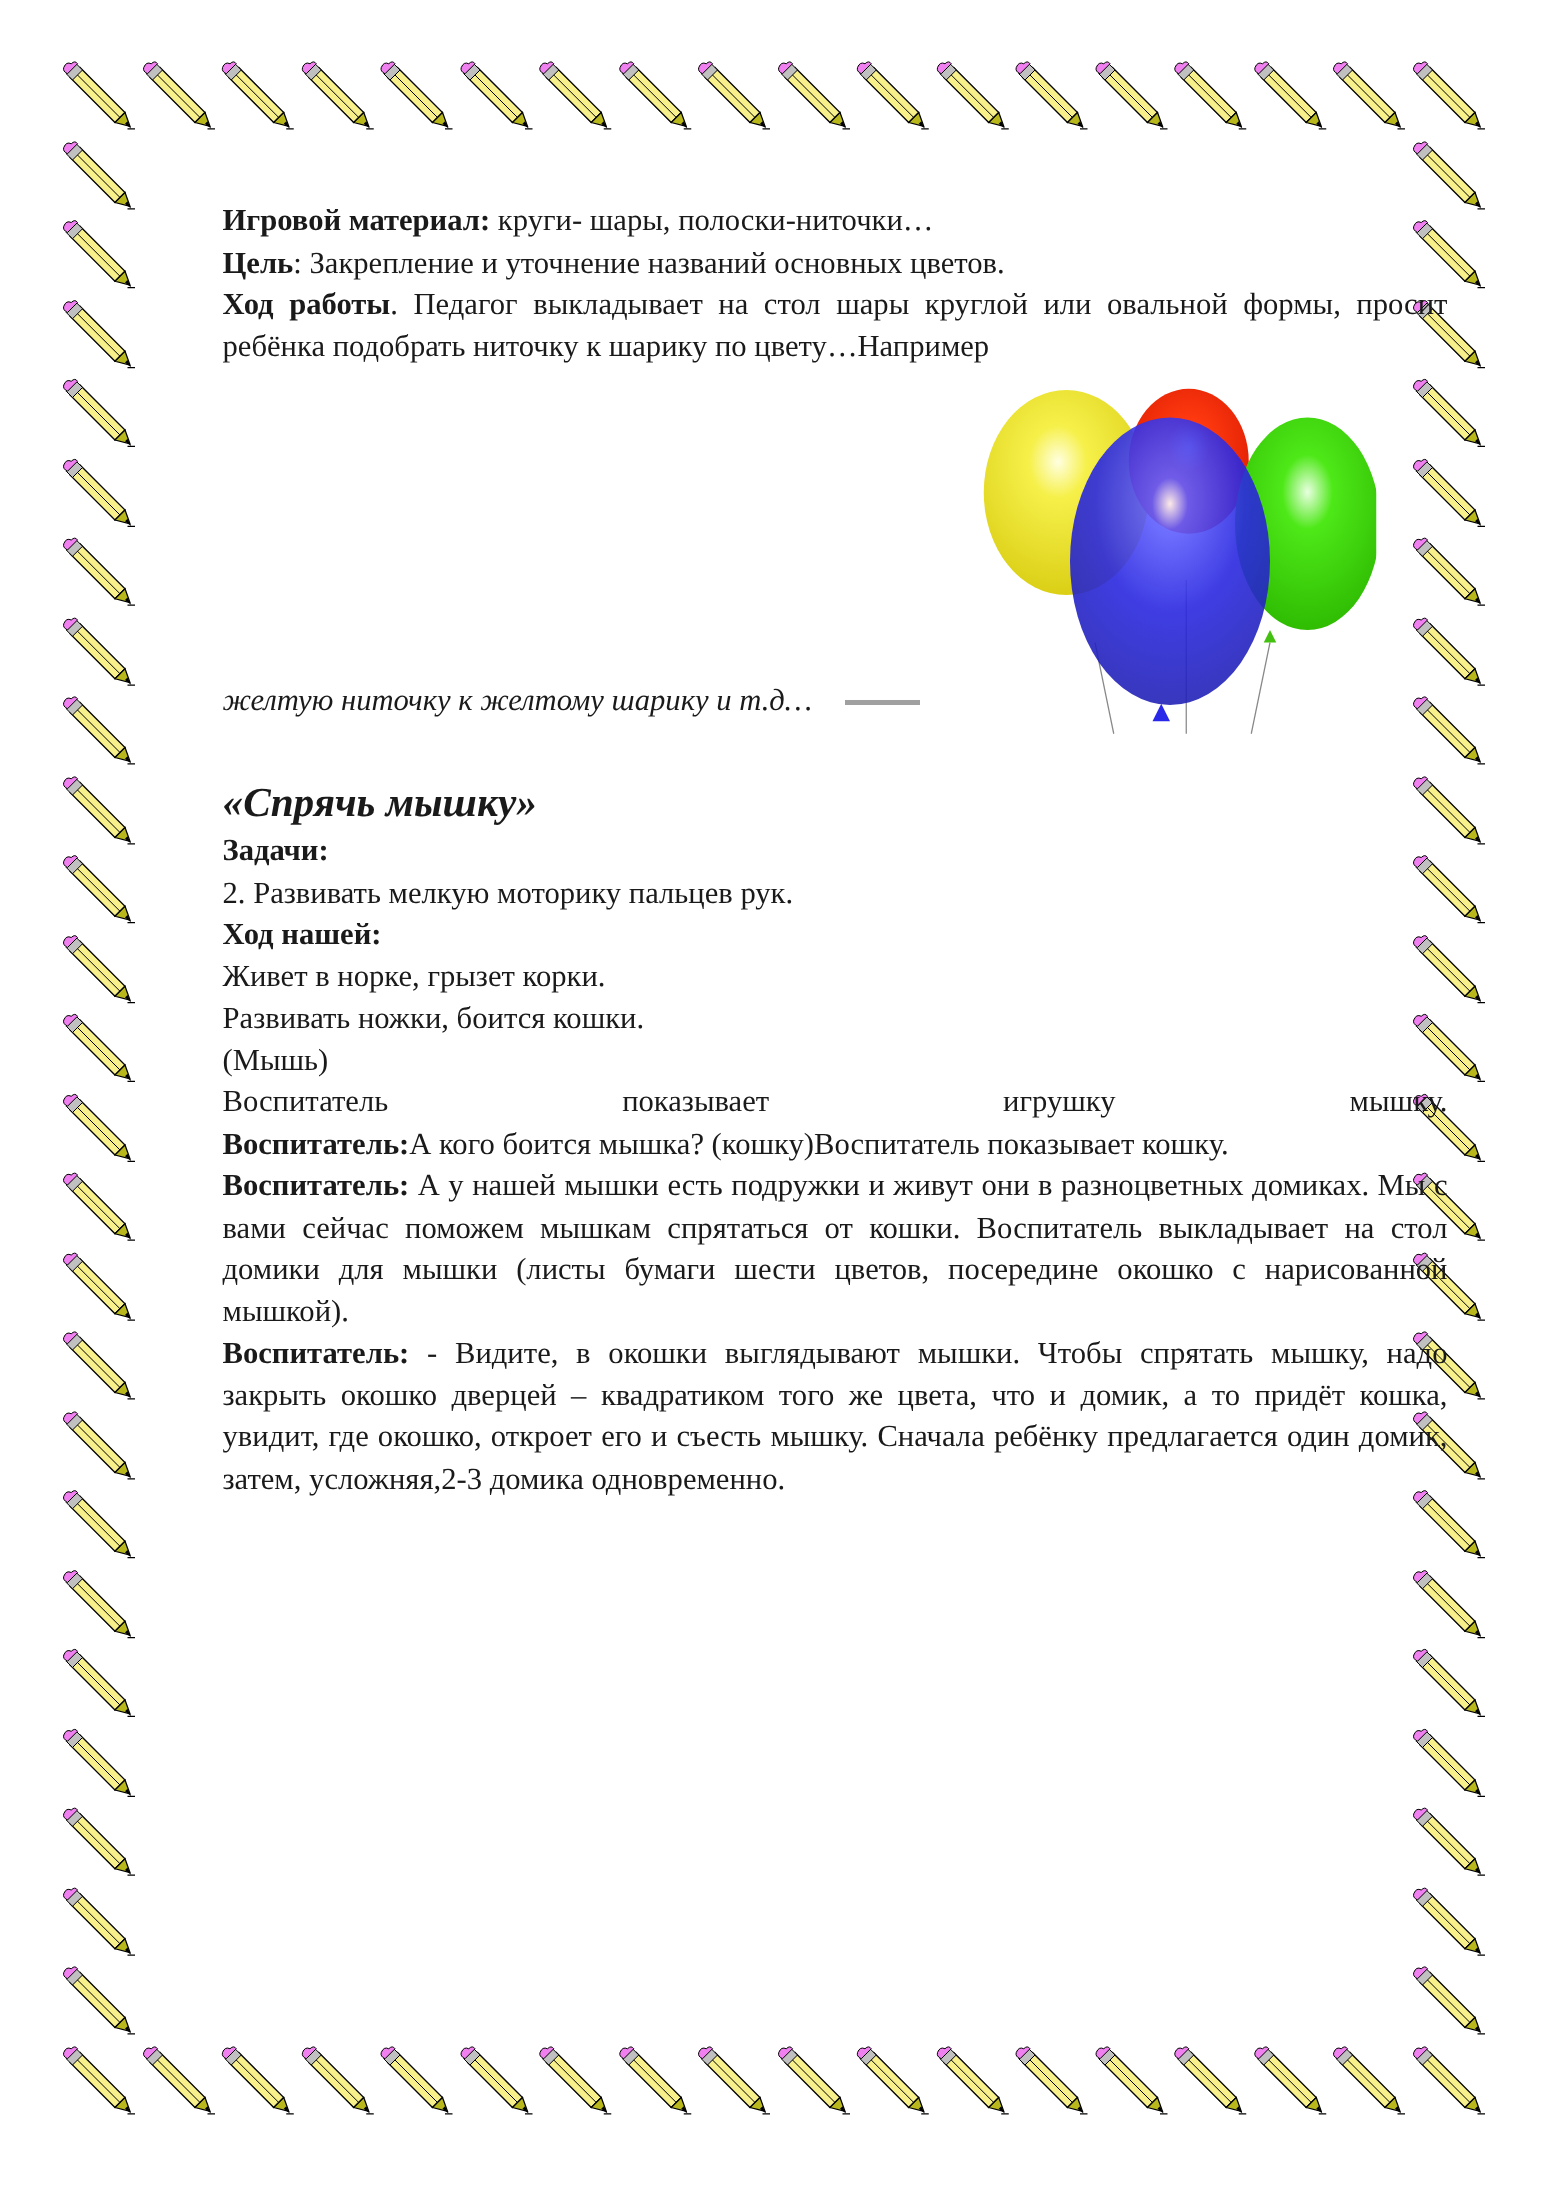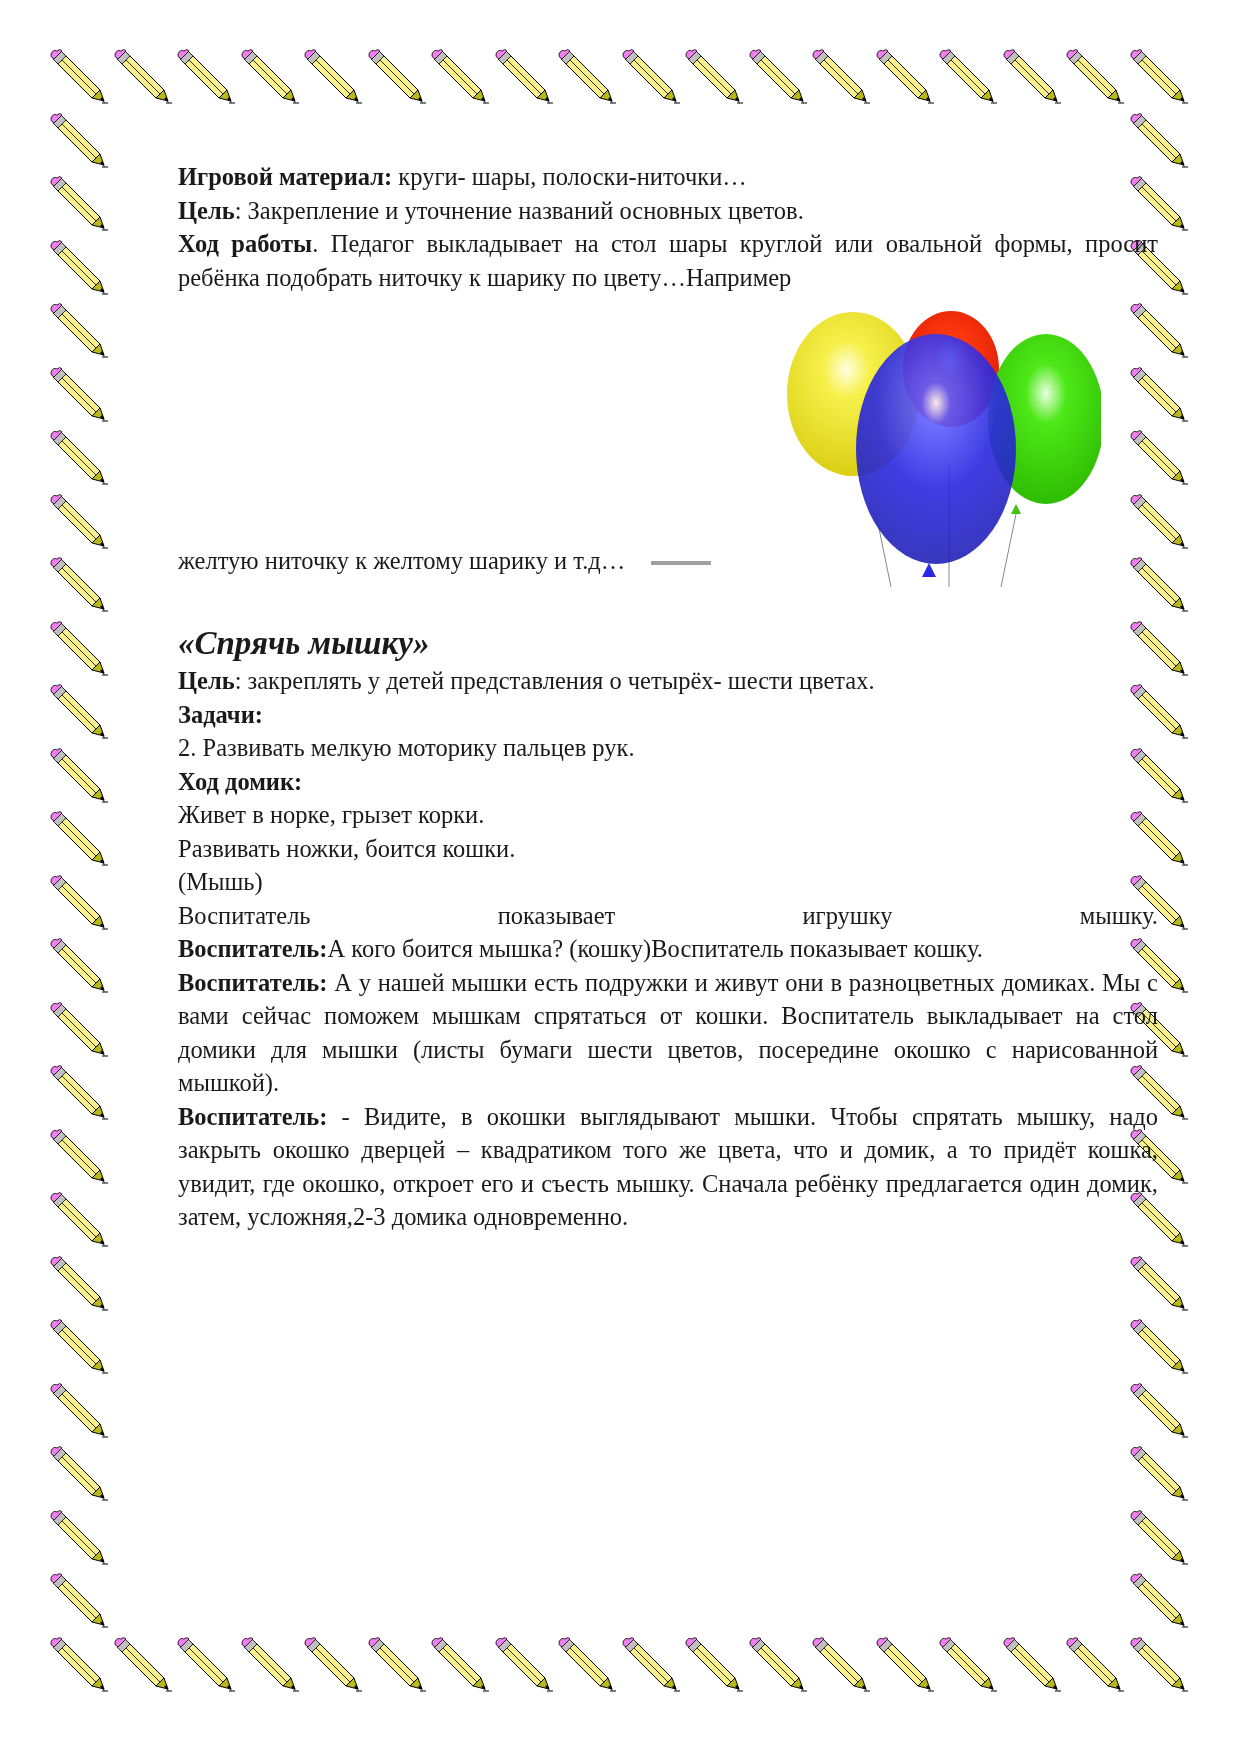--- a/index.html
+++ b/index.html
@@ -4,21 +4,21 @@
   <style>
     html, body { margin: 0; padding: 0; background: #ffffff; }
     body { width: 1240px; height: 1754px; position: relative; overflow: hidden; font-family: "Liberation Serif", serif; color: #1a1a1a; }
     .pencil-border { position: absolute; left: 0; top: 0; width: 1240px; height: 1754px; pointer-events: none; }
     .pencil { position: absolute; width: 58px; height: 58px; }
     .content { position: absolute; left: 178px; top: 160px; width: 980px; }
     .title { font-family: "Liberation Serif", serif; font-style: italic; font-weight: bold; font-size: 33px; line-height: 42px; margin: 0; color: #1a1a1a; }
     .line { font-size: 24.5px; line-height: 33.5px; margin: 0; text-align: justify; }
     .line b { font-weight: bold; }
     .justify-last { text-align: justify; text-align-last: justify; }
-    .balloon-block { position: relative; height: 290px; margin-top: 0; }
+    .balloon-block { position: relative; height: 290px; margin-top: 0; font-style: italic; }
     .balloons { position: absolute; left: 583px; top: 5px; width: 340px; height: 290px; }
     .after-balloons { position: absolute; left: 0; top: 250px; }
     .watermark { display: inline-block; width: 60px; height: 4px; background: #777; margin-left: 26px; vertical-align: middle; opacity: .7; }
     .spacer { height: 38px; }
   </style>
 </head>
 <body>
 
 <div class="pencil-border" id="pencil-border">
     <div class="pencil" style="left: 50px; top: 48px;"><svg viewBox="0 0 58 58" width="58" height="58">
@@ -819,24 +819,23 @@
       <path d="M255 205 l-5 10 h10 z" fill="#44c010"></path>
       <ellipse cx="175" cy="150" rx="80" ry="115" fill="url(#gb)" opacity="0.9"></ellipse>
       <path d="M168 264 l-7 14 h14 z" fill="#2a28e8"></path>
     </svg>
     <p class="line after-balloons"><span>желтую ниточку к желтому шарику и т.д…</span><span class="watermark"></span></p>
   </div>
 
   <div class="spacer"></div>
 
   <h2 class="title">«Спрячь мышку»</h2>
-  <p class="line"><b>Цель</b><span>: закреплять у детей представления о четырёх- шести цветах.</span></p>
   <p class="line"><b>Задачи:</b></p>
   <p class="line">2. Развивать мелкую моторику пальцев рук.</p>
-  <p class="line"><b>Ход домик:</b></p>
+  <p class="line"><b>Ход нашей:</b></p>
   <p class="line">Живет в норке, грызет корки.</p>
   <p class="line">Развивать ножки, боится кошки.</p>
   <p class="line">(Мышь)</p>
   <p class="line justify-last">Воспитатель показывает игрушку мышку.</p>
   <p class="line"><b>Воспитатель:</b><span>А кого боится мышка? (кошку)Воспитатель показывает кошку.</span></p>
   <p class="line"><b>Воспитатель:</b><span> А у нашей мышки есть подружки и живут они в разноцветных домиках. Мы с вами сейчас поможем мышкам спрятаться от кошки. Воспитатель выкладывает на стол домики для мышки (листы бумаги шести цветов, посередине окошко с нарисованной мышкой).</span></p>
   <p class="line"><b>Воспитатель:</b><span> - Видите, в окошки выглядывают мышки. Чтобы спрятать мышку, надо закрыть окошко дверцей – квадратиком того же цвета, что и домик, а то придёт кошка, увидит, где окошко, откроет его и съесть мышку. Сначала ребёнку предлагается один домик, затем, усложняя,2-3 домика одновременно.</span></p>
 </div>
 
 </body></html>

